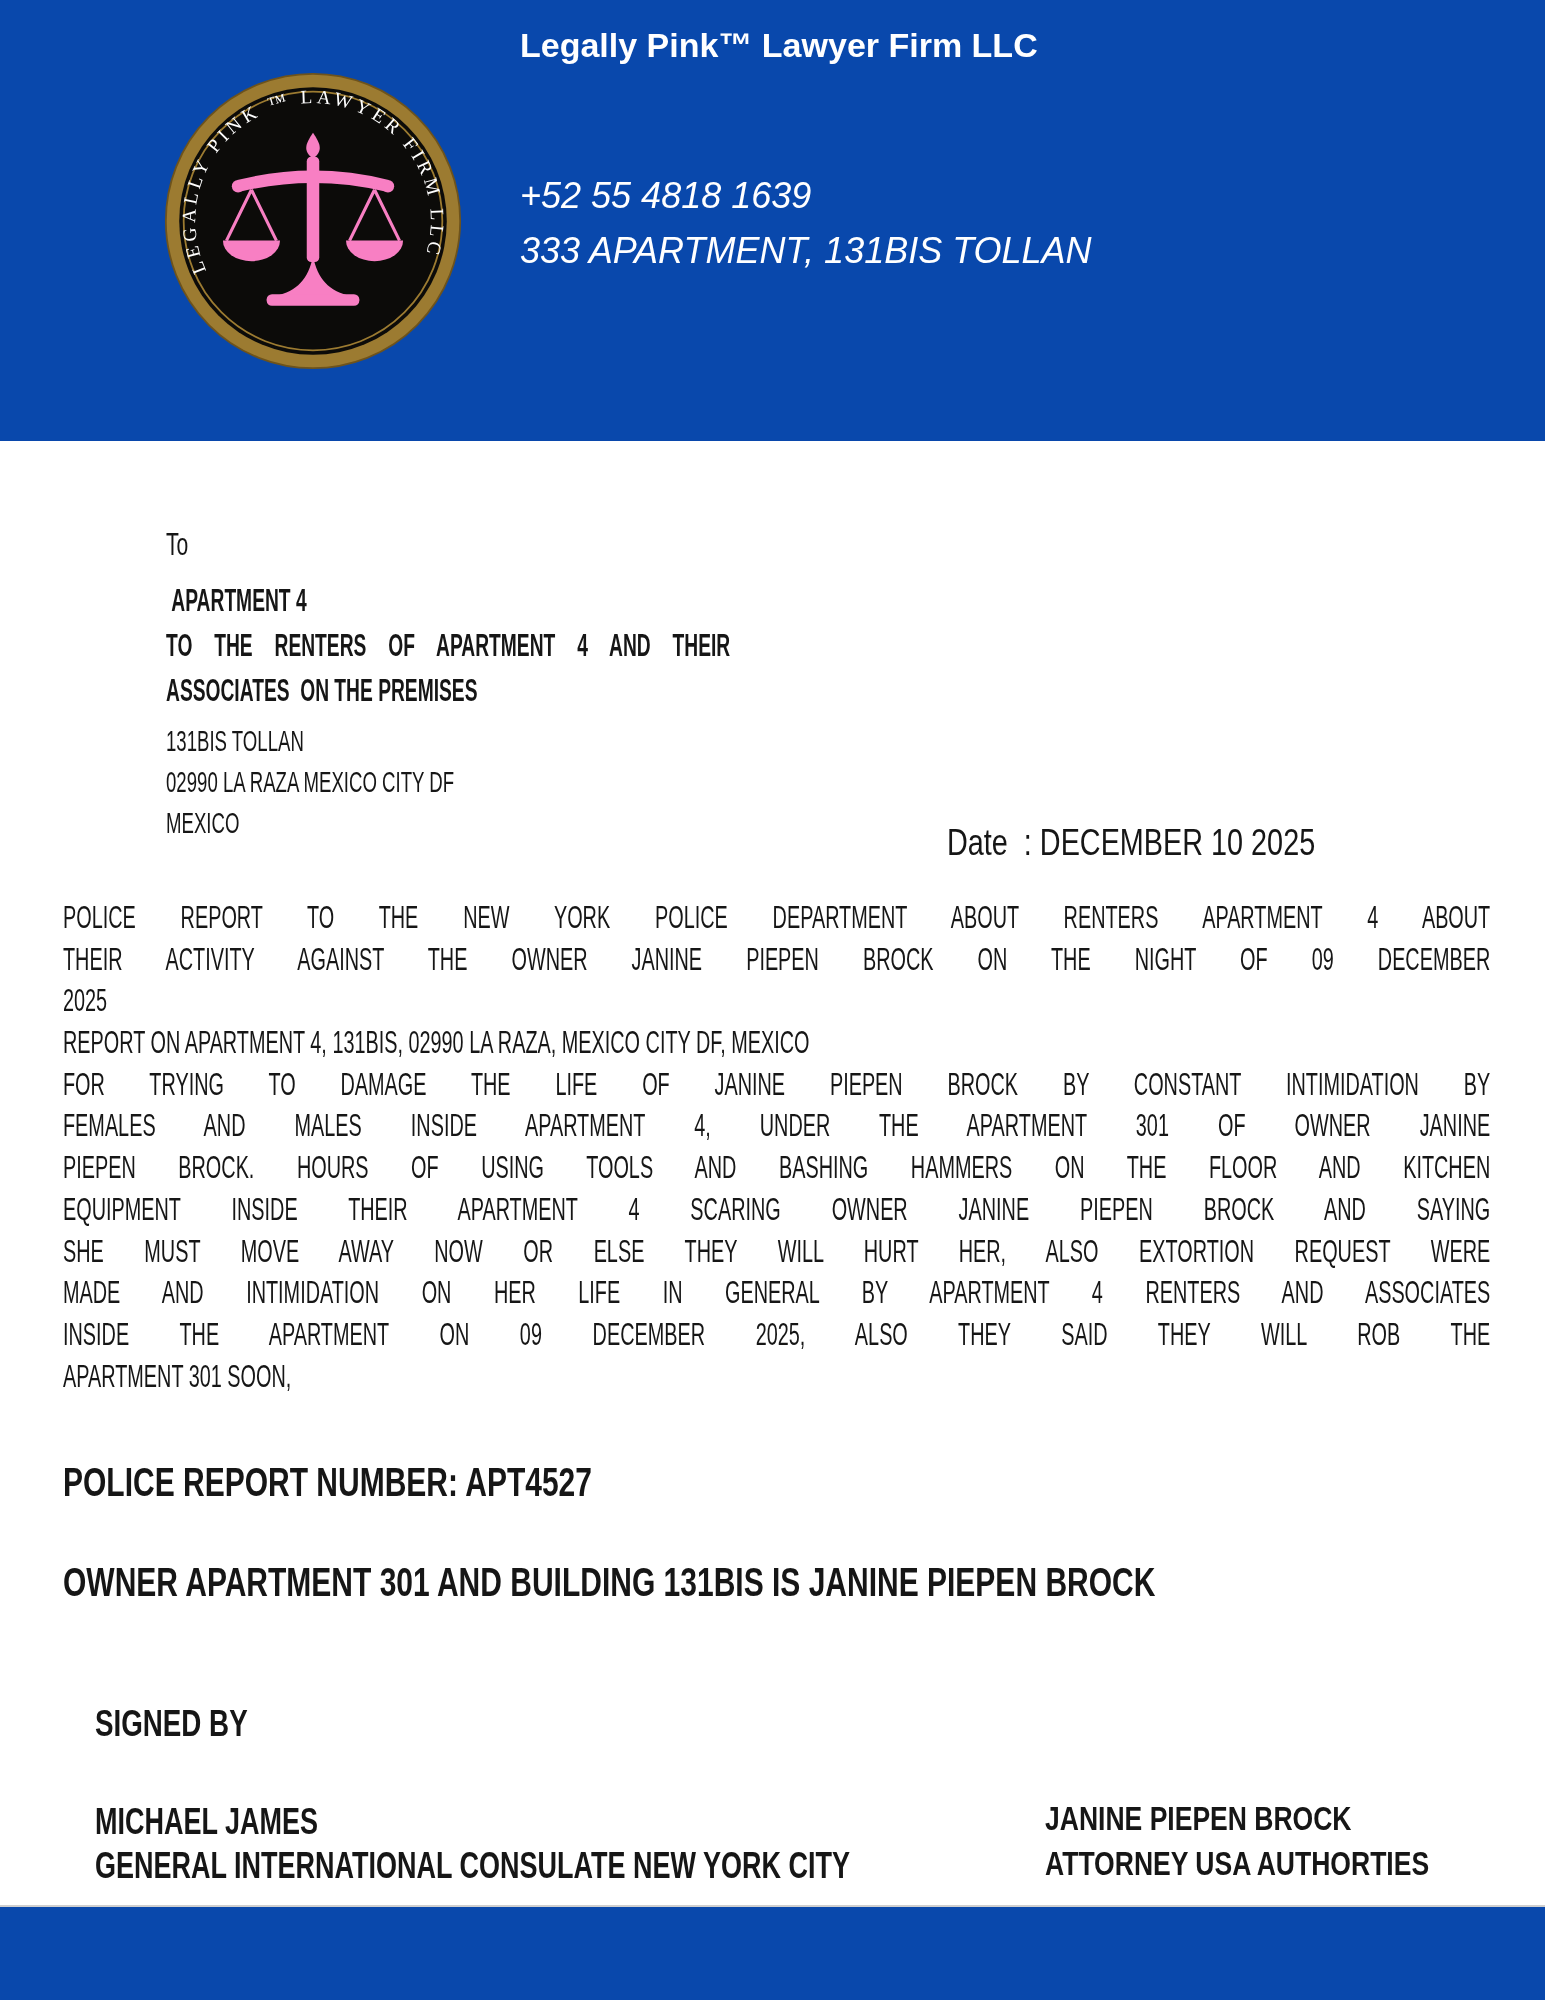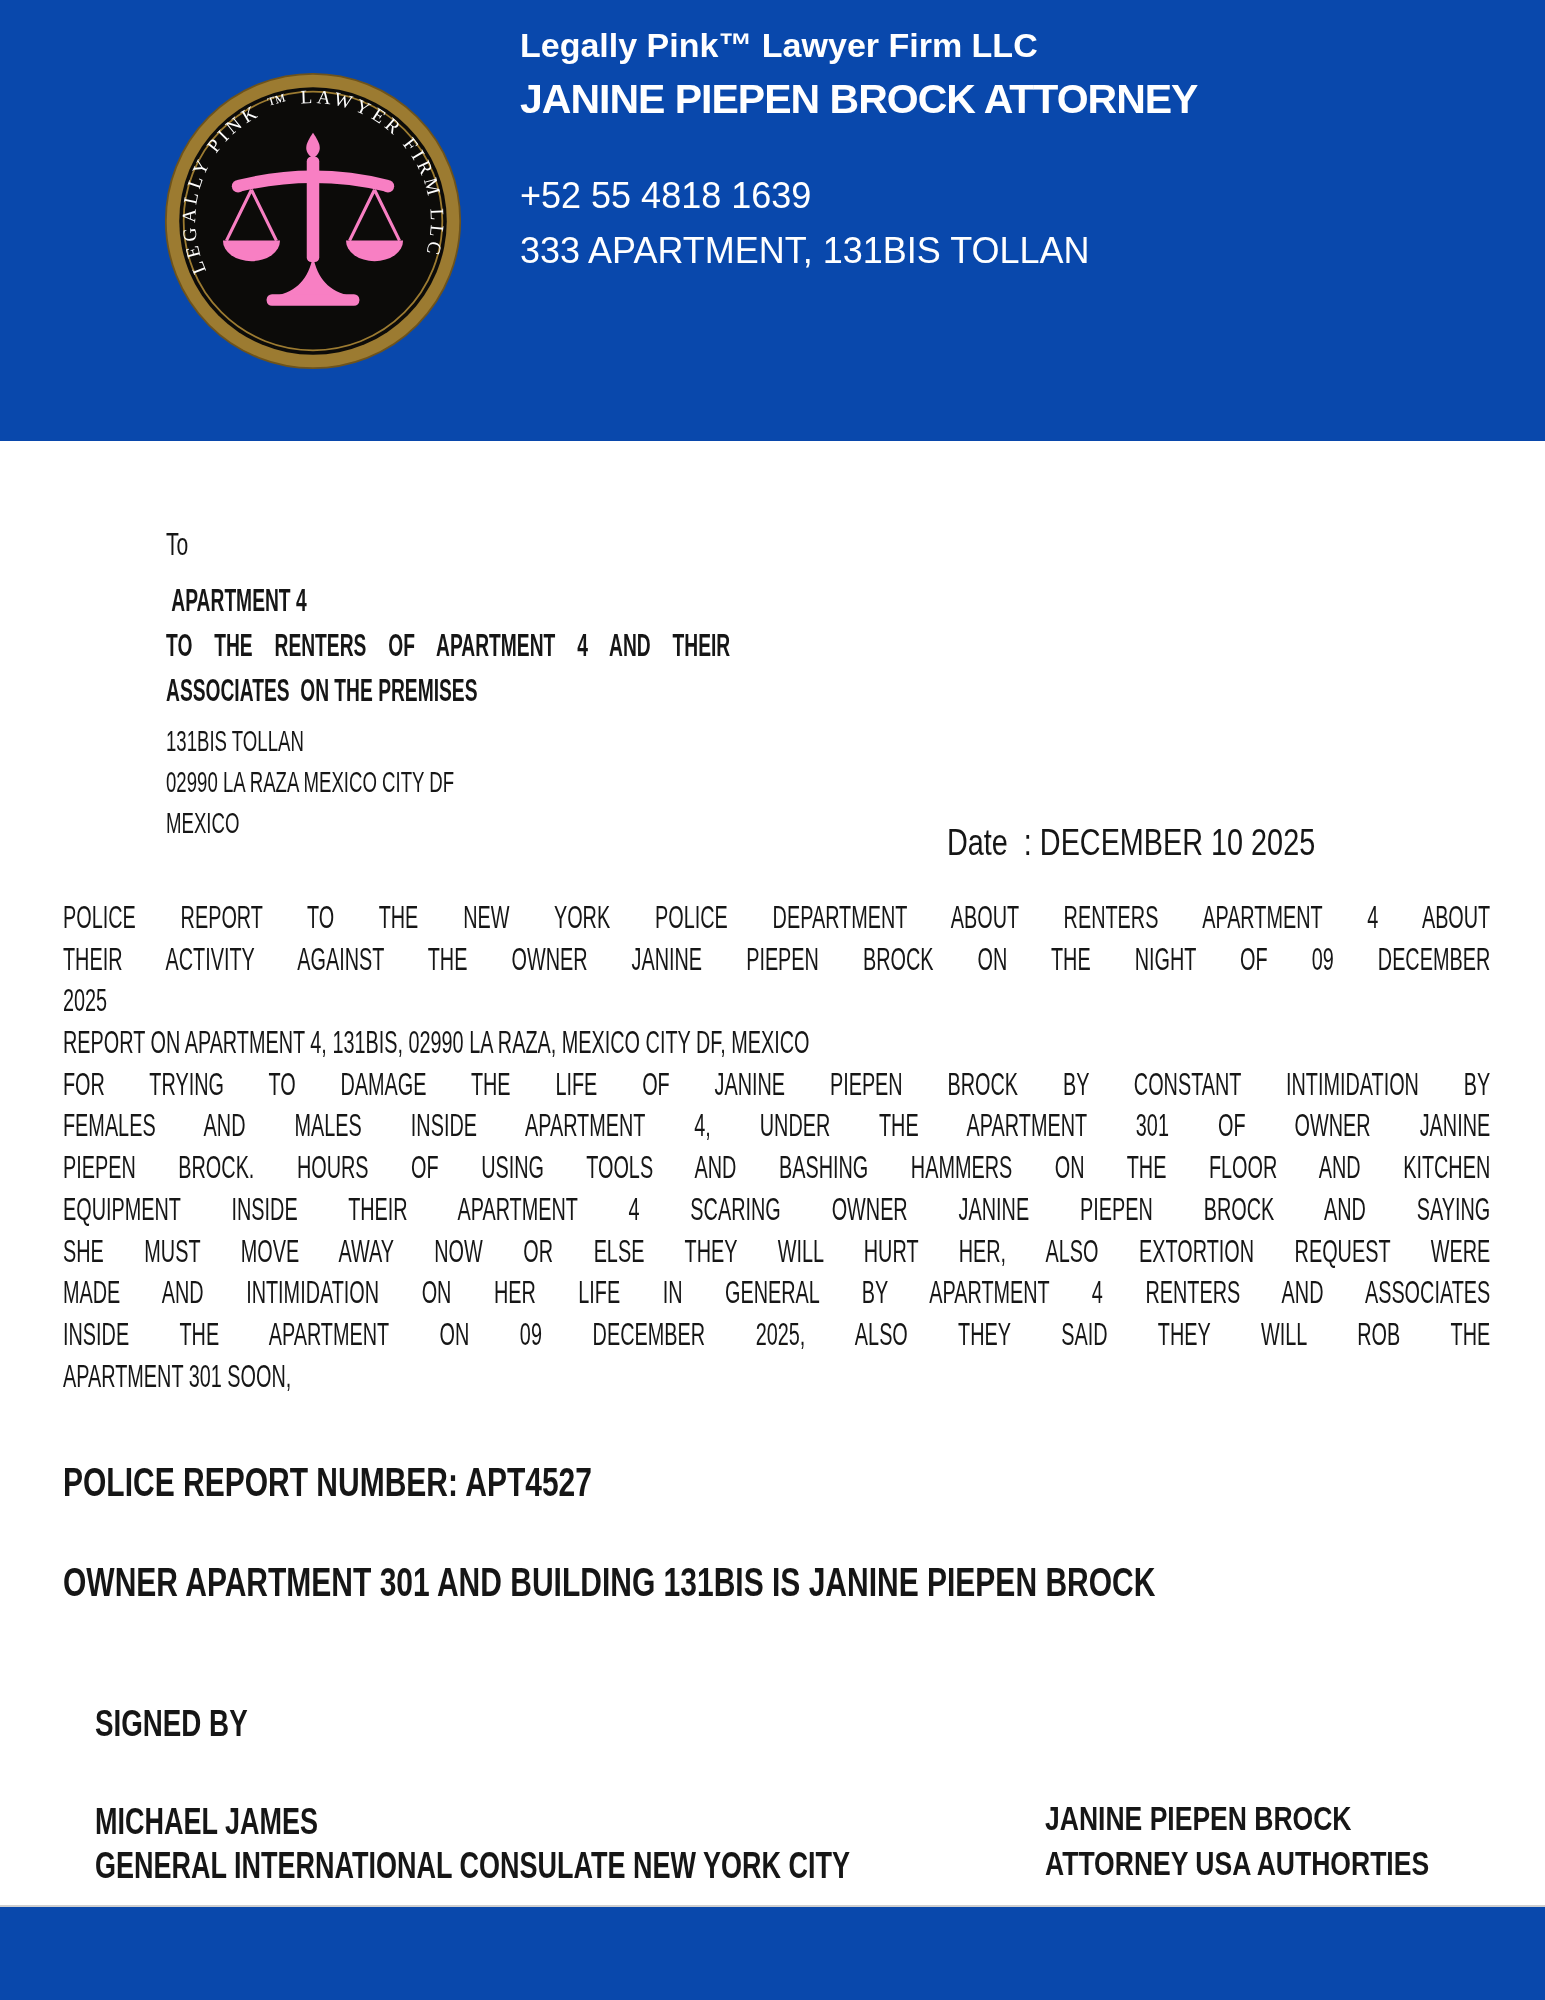--- a/index.html
+++ b/index.html
@@ -15,21 +15,21 @@
   .footer-band{left:0;top:1905px;width:1545px;height:95px;background:var(--header_blue,#0948ac);border-top:2px solid #cfcfcf;box-sizing:border-box;}
 
   .logo{left:148px;top:56px;width:330px;height:330px;}
   .ring-text{font-family:"Liberation Serif",serif;font-size:21.5px;letter-spacing:4.5px;fill:#ffffff;}
   .pk{fill:var(--logo_pink,#f87fc3);}
   .pk-stroke{stroke:var(--logo_pink,#f87fc3);stroke-width:3.5;fill:none;}
 
   .firm-name{left:520px;top:26px;font-size:34px;font-weight:bold;color:#fff;white-space:nowrap;}
   .attorney-name{left:520px;top:76px;font-size:41px;font-weight:bold;color:#fff;letter-spacing:-1px;white-space:nowrap;}
   .contact{left:520px;top:168px;color:#fff;font-size:36px;}
-  .contact .cline{height:55px;line-height:55px;white-space:nowrap;}
+  .contact .cline{height:55px;line-height:55px;white-space:nowrap;font-style:italic;}
 
   
   .cond{transform-origin:left top;}
 
   
   .to-label{left:166px;top:526px;font-size:32px;transform:scaleX(0.66);}
   .recipient-bold{left:166px;top:578px;width:910px;transform:scaleX(0.62);font-weight:bold;font-size:31px;}
   .recipient-bold .line{height:45px;line-height:45px;white-space:pre-wrap;}
   .recipient-address{left:166px;top:720px;width:910px;transform:scaleX(0.62);font-size:30px;}
   .recipient-address .line{height:41px;line-height:41px;white-space:pre-wrap;}
@@ -77,21 +77,20 @@
         <path d="M254,150 L226,207 M254,150 L282,207"></path>
       </g>
       <path class="pk" d="M84,207 a32,23 0 0 0 64,0 z"></path>
       <path class="pk" d="M222,207 a32,23 0 0 0 64,0 z"></path>
       <path class="pk" d="M185,224 c-5,26 -18,40 -42,45 h84 c-24,-5 -37,-19 -42,-45 z"></path>
       <rect class="pk" x="133" y="267" width="104" height="13" rx="6"></rect>
     </g>
   </svg>
 
   <div class="abs firm-name">Legally Pink™ Lawyer Firm LLC</div>
-  <div class="abs attorney-name">JANINE PIEPEN BROCK ATTORNEY</div>
   <div class="abs contact">
     <div class="cline">+52 55 4818 1639</div>
     <div class="cline">333 APARTMENT, 131BIS TOLLAN</div>
   </div>
 
   <div class="abs cond to-label">To</div>
   <div class="abs cond recipient-bold">
     <div class="line"> APARTMENT 4</div>
     <div class="line j">TO THE RENTERS OF APARTMENT 4 AND THEIR</div>
     <div class="line">ASSOCIATES  ON THE PREMISES</div>

